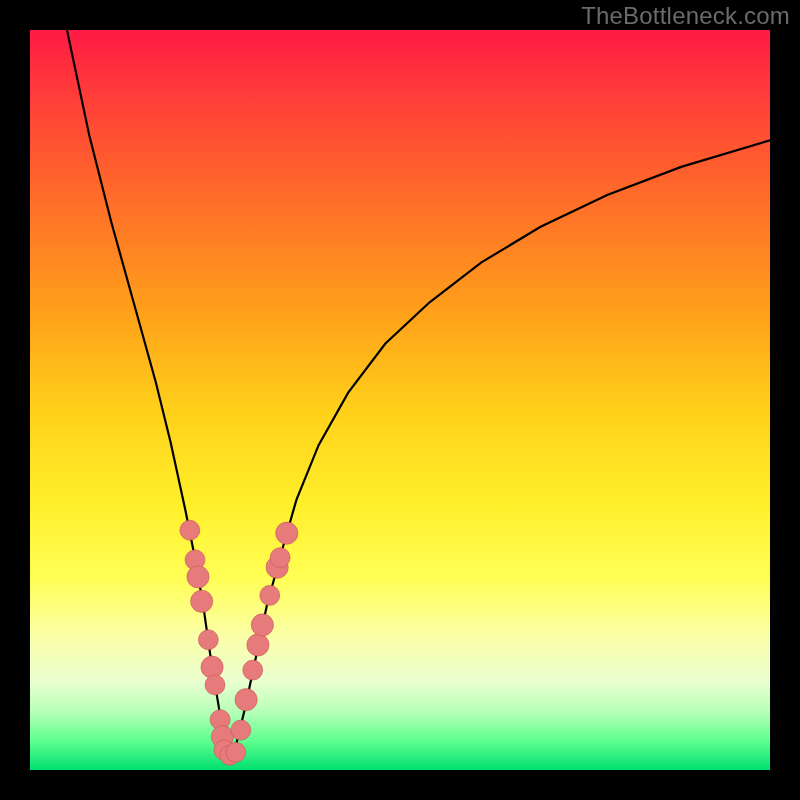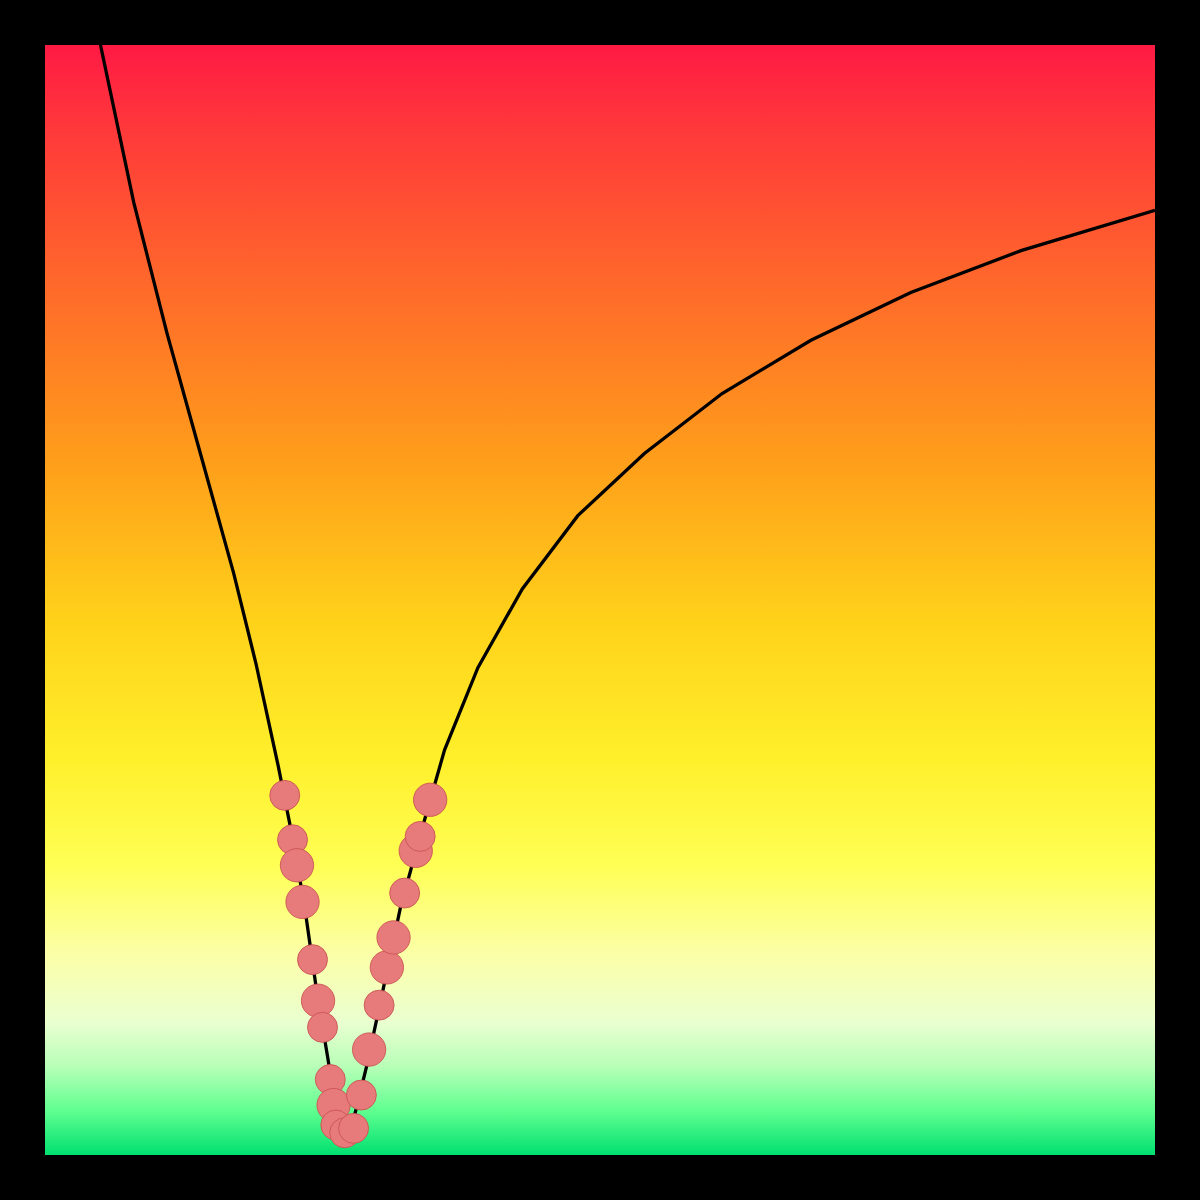--- a/index.html
+++ b/index.html
@@ -83,13 +83,14 @@
           <circle cx="222.74" cy="640.10" r="9.99" fill="#e77a7a" stroke="#c95555" stroke-width="0.6"></circle>
           <circle cx="227.92" cy="614.94" r="11.10" fill="#e77a7a" stroke="#c95555" stroke-width="0.6"></circle>
           <circle cx="232.36" cy="594.96" r="11.10" fill="#e77a7a" stroke="#c95555" stroke-width="0.6"></circle>
           <circle cx="239.76" cy="565.36" r="9.99" fill="#e77a7a" stroke="#c95555" stroke-width="0.6"></circle>
           <circle cx="247.16" cy="537.24" r="11.10" fill="#e77a7a" stroke="#c95555" stroke-width="0.6"></circle>
           <circle cx="250.12" cy="527.62" r="9.99" fill="#e77a7a" stroke="#c95555" stroke-width="0.6"></circle>
           <circle cx="256.78" cy="503.20" r="11.10" fill="#e77a7a" stroke="#c95555" stroke-width="0.6"></circle>
         </g>
     </svg>
   </div>
+  <div class="watermark">TheBottleneck.com</div>
 </div>
 
 </body></html>

